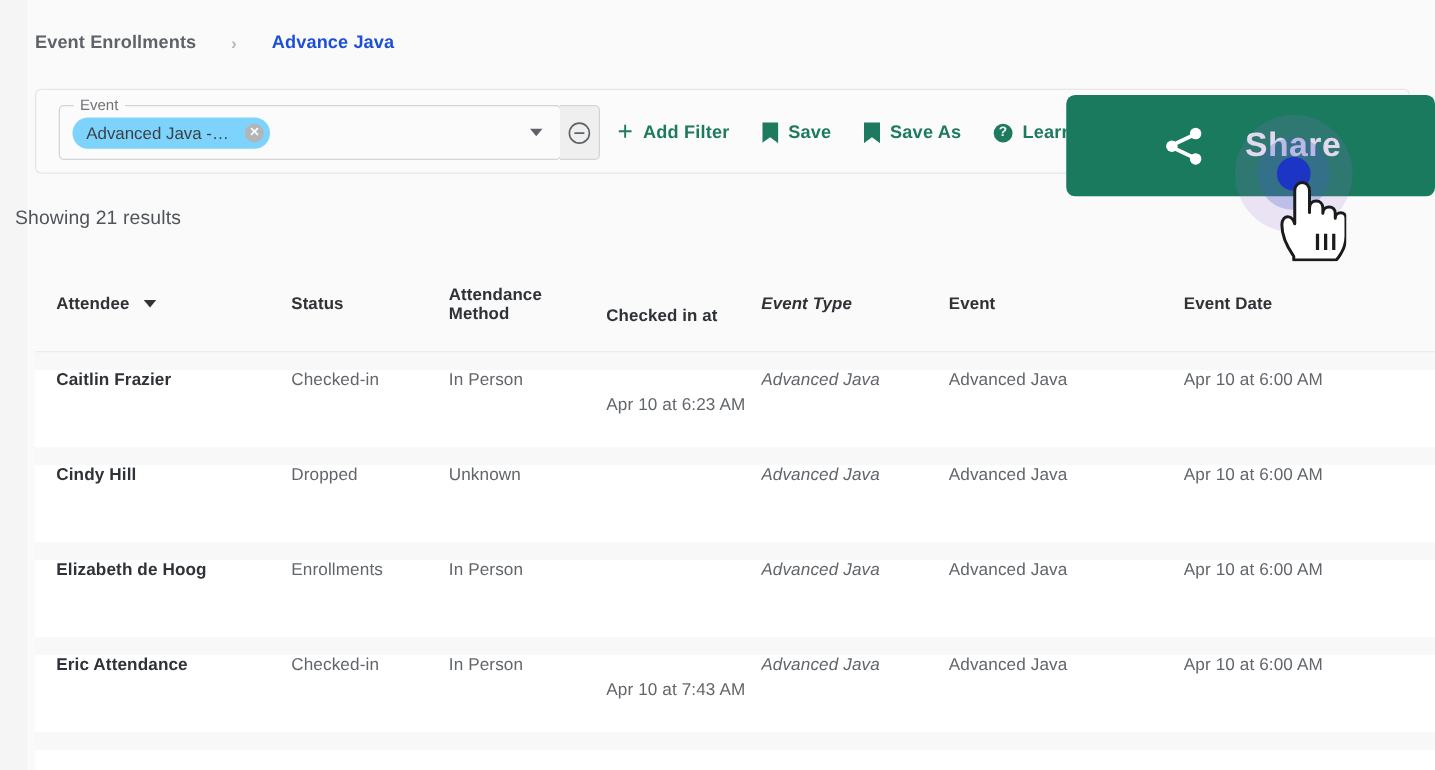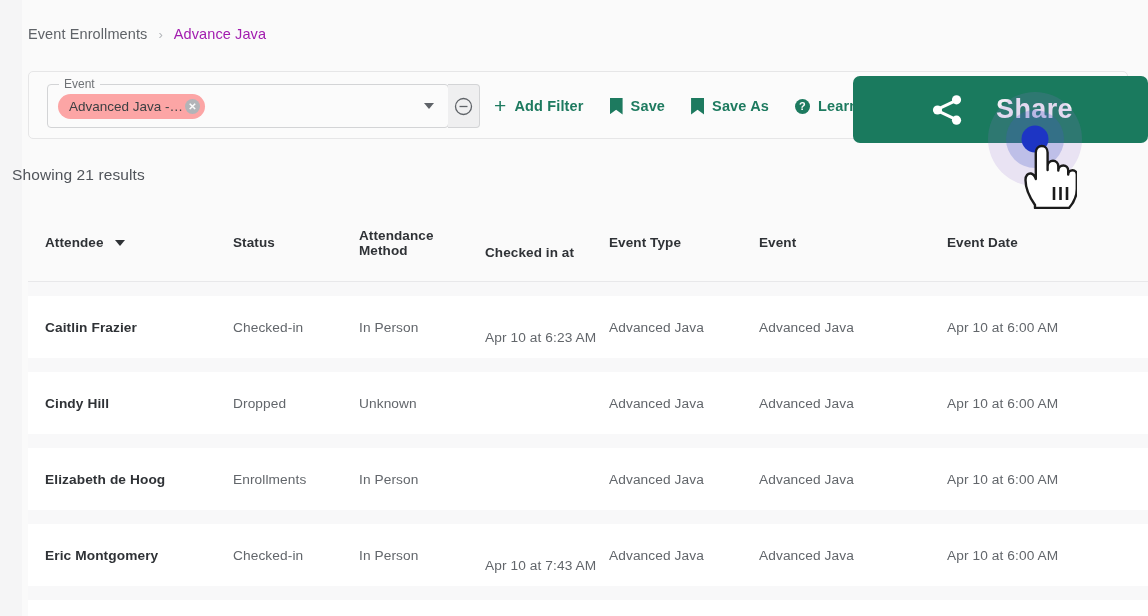--- a/index.html
+++ b/index.html
@@ -39,32 +39,33 @@
     width: 1126px; height: 616px;
     background: #fafafa;
   }
 
   
   .breadcrumb {
     position: absolute;
     left: 28px; top: 26px;
     display: flex;
     align-items: flex-end;
-    gap: 11px;
+    gap: 28px;
     font-size: 14.5px;
     color: #5f6368;
     letter-spacing: .1px;
     white-space: nowrap;
+    font-weight: bold;
   }
   .breadcrumb .crumb-link { color: #5f6368; }
   .breadcrumb .crumb-sep {
     color: #b4b7bb;
     font-size: 13px;
   }
-  .breadcrumb .crumb-current { color: #a21caf; }
+  .breadcrumb .crumb-current { color: #1d4ed8; }
 
   
   .filter-bar {
     position: absolute;
     left: 28px; top: 71px;
     width: 1100px;
     height: 68px;
     background: #fbfbfb;
     border: 1px solid #e6e6e7;
     border-radius: 5px;
@@ -87,23 +88,23 @@
     font-size: 12px;
     color: #6f7276;
     line-height: 14px;
   }
   .filter-chip {
     position: absolute;
     left: 10px; top: 9px;
     height: 25px;
     display: flex;
     align-items: center;
-    gap: 2px;
+    gap: 13px;
     padding: 0 5px 0 11px;
-    background: #fca5a5;
+    background: #7dd3fc;
     border-radius: 13px;
     font-size: 13.5px;
     color: #3c4043;
     max-width: 160px;
     white-space: nowrap;
   }
   .chip-clear {
     width: 15px; height: 15px;
     border-radius: 50%;
     background: #b2b4b8;
@@ -178,21 +179,21 @@
     font-weight: bold;
     line-height: 15px;
     text-align: center;
     flex: none;
   }
 
   
   .share-button {
     position: absolute;
     left: 853px; top: 76px;
-    width: 295px; height: 67px;
+    width: 295px; height: 81px;
     background: #1a7a5e;
     border-radius: 7px;
     display: flex;
     align-items: center;
     justify-content: center;
     gap: 30px;
     cursor: pointer;
   }
   .share-label {
     color: #f3eef6;
@@ -241,21 +242,20 @@
     width: 0; height: 0;
     border-left: 5.5px solid transparent;
     border-right: 5.5px solid transparent;
     border-top: 6px solid #2f3236;
   }
 
   .row-gap { height: 14px; background: #f8f8f9; }
 
   .tr {
     display: flex;
-    align-items: center;
     height: 62px;
     background: #ffffff;
   }
   .td {
     font-size: 13.7px;
     color: #62666b;
     letter-spacing: .1px;
     padding-right: 12px;
     white-space: nowrap;
     overflow: hidden;
@@ -263,21 +263,21 @@
   .td.attendee {
     font-weight: bold;
     color: #2f3236;
   }
 
   
   .c-attendee   { width: 188px; padding-left: 17px; }
   .c-status     { width: 126px; }
   .c-method     { width: 126px; }
   .c-checkedin  { width: 124px; margin-top: 20px; }
-  .c-eventtype  { width: 150px; }
+  .c-eventtype  { width: 150px; font-style: italic; }
   .c-event      { width: 188px; }
   .c-eventdate  { width: 196px; }
 
   .th.c-attendee, .td.c-attendee { width: 205px; padding-left: 17px; }
 
   
   .ripple {
     position: absolute;
     left: 1035px; top: 139px;
     width: 0; height: 0;
@@ -425,21 +425,21 @@
         <div class="td c-status">Enrollments</div>
         <div class="td c-method">In Person</div>
         <div class="td c-checkedin"></div>
         <div class="td c-eventtype">Advanced Java</div>
         <div class="td c-event">Advanced Java</div>
         <div class="td c-eventdate">Apr 10 at 6:00 AM</div>
       </div>
 
       <div class="row-gap"></div>
       <div class="tr">
-        <div class="td c-attendee attendee">Eric Montgomery</div>
+        <div class="td c-attendee attendee">Eric Attendance</div>
         <div class="td c-status">Checked-in</div>
         <div class="td c-method">In Person</div>
         <div class="td c-checkedin">Apr 10 at 7:43 AM</div>
         <div class="td c-eventtype">Advanced Java</div>
         <div class="td c-event">Advanced Java</div>
         <div class="td c-eventdate">Apr 10 at 6:00 AM</div>
       </div>
 
       <div class="row-gap"></div>
       <div class="tr"></div>

